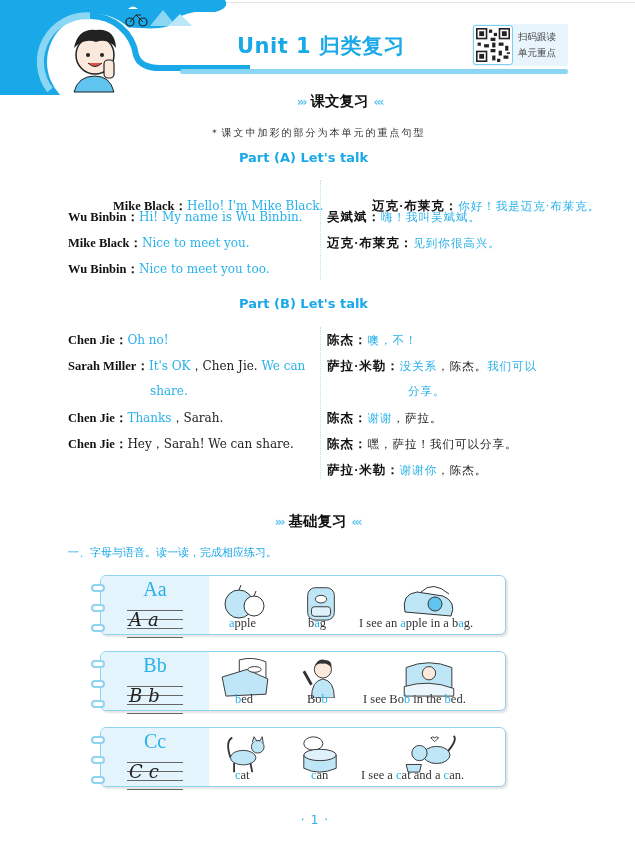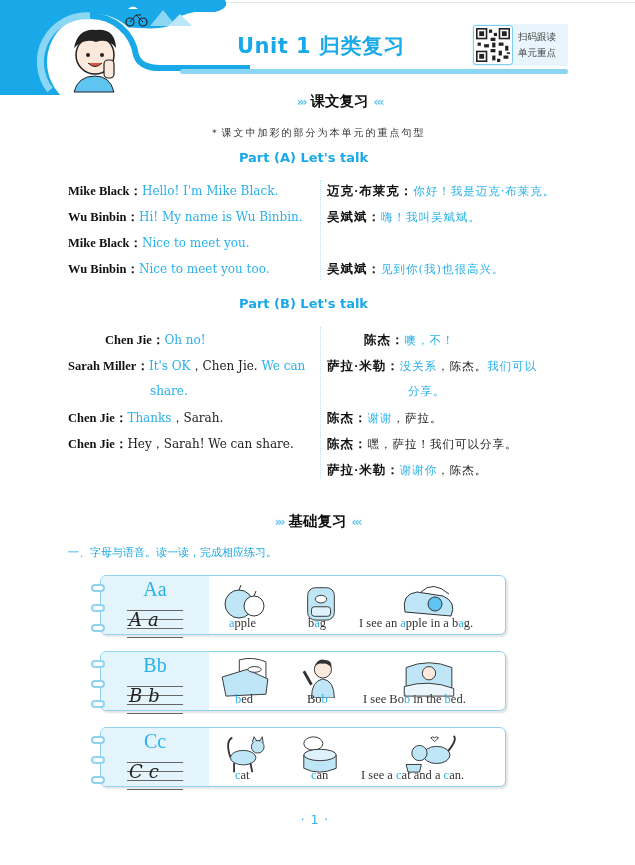--- a/index.html
+++ b/index.html
@@ -108,42 +108,42 @@
 
 <div class="section-title" style="top:92px;padding-left:44px;">
   <span class="arrows-l">›››</span><span>课文复习</span><span class="arrows-r">‹‹‹</span>
 </div>
 <div class="note">＊课文中加彩的部分为本单元的重点句型</div>
 
 <div class="part-title" style="top:150px;">Part (A) Let's talk</div>
 
 <div class="divider" style="top:180px; height:100px;"></div>
 <div class="dialog" style="top:183px;">
-  <div class="dline" style="top:0;">
+  <div class="dline" style="top:15px;margin-left:45px;">
     <span class="en"><span class="sp">Mike Black：</span><span class="hl">Hello! I'm Mike Black.</span></span>
     <span class="zh"><span class="sp">迈克·布莱克：</span><span class="hl">你好！我是迈克·布莱克。</span></span>
   </div>
   <div class="dline" style="top:26px;">
     <span class="en"><span class="sp">Wu Binbin：</span><span class="hl">Hi! My name is Wu Binbin.</span></span>
     <span class="zh"><span class="sp">吴斌斌：</span><span class="hl">嗨！我叫吴斌斌。</span></span>
   </div>
   <div class="dline" style="top:52px;">
     <span class="en"><span class="sp">Mike Black：</span><span class="hl">Nice to meet you.</span></span>
+    <span class="zh"><span class="sp">迈克·布莱克：</span><span class="hl">见到你很高兴。</span></span>
   </div>
   <div class="dline" style="top:78px;">
     <span class="en"><span class="sp">Wu Binbin：</span><span class="hl">Nice to meet you too.</span></span>
-    <span class="zh"><span class="sp">吴斌斌：</span><span class="hl">见到你(我)也很高兴。</span></span>
   </div>
 </div>
 
 <div class="part-title" style="top:296px;">Part (B) Let's talk</div>
 
 <div class="divider" style="top:327px; height:152px;"></div>
 <div class="dialog" style="top:332px;">
-  <div class="dline" style="top:0;margin-left:37px;">
+  <div class="dline" style="top:0;">
     <span class="en"><span class="sp">Chen Jie：</span><span class="hl">Oh no!</span></span>
     <span class="zh"><span class="sp">陈杰：</span><span class="hl">噢，不！</span></span>
   </div>
   <div class="dline" style="top:26px;">
     <span class="en"><span class="sp">Sarah Miller：</span><span class="hl">It's OK</span><span class="bk">，Chen Jie. </span><span class="hl">We can</span></span>
     <span class="zh"><span class="sp">萨拉·米勒：</span><span class="hl">没关系</span><span class="bk">，陈杰。</span><span class="hl">我们可以</span></span>
   </div>
   <div class="dline" style="top:52px;">
     <span class="en" style="left:82px;"><span class="hl">share.</span></span>
     <span class="zh" style="left:340px;"><span class="hl">分享。</span></span>

